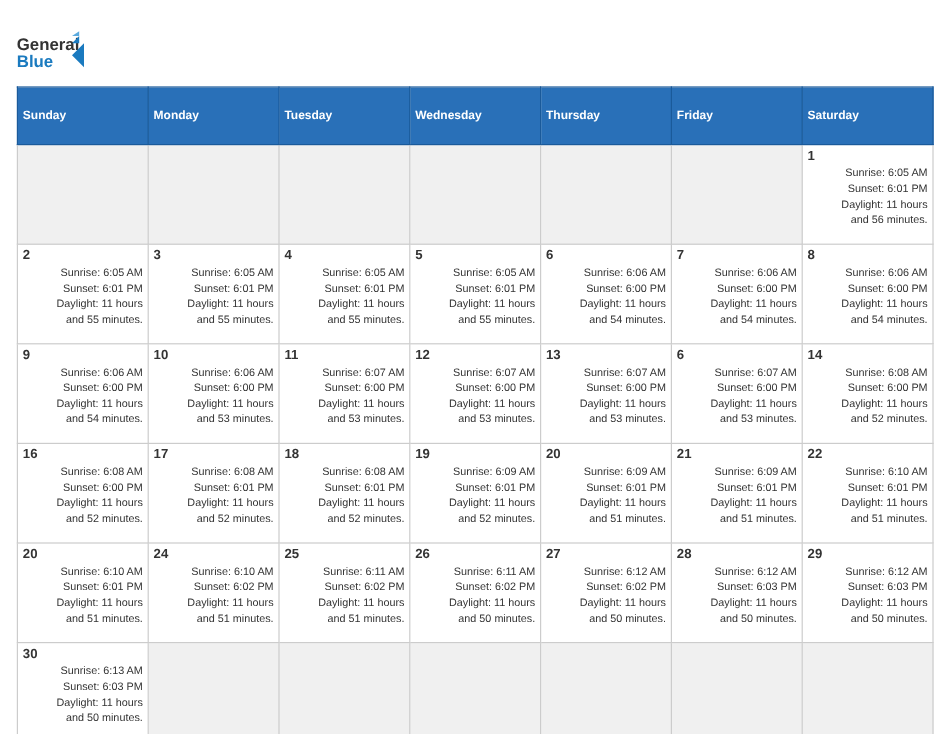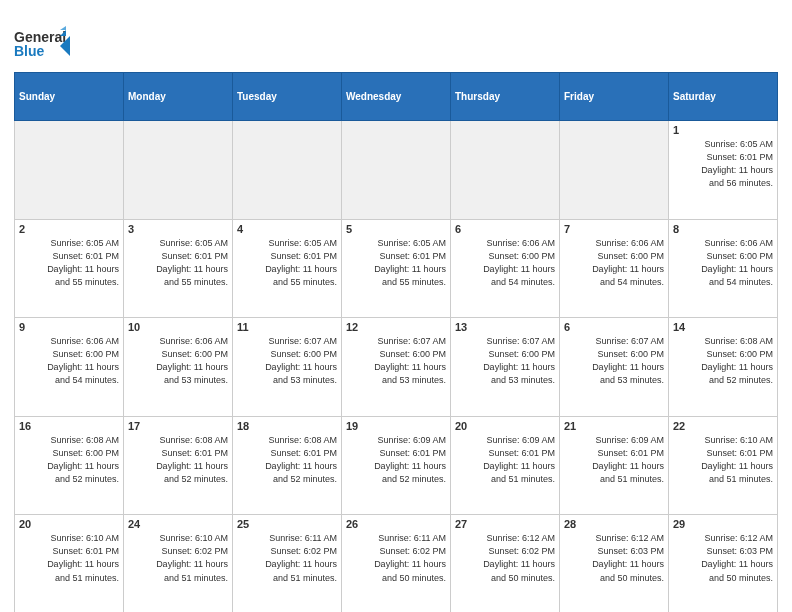--- a/index.html
+++ b/index.html
@@ -332,15 +332,30 @@
 and 50 minutes.</div>
           </td>
           <td>
             <span class="day-num">29</span>
             <div class="day-info" style="white-space: pre-line;">Sunrise: 6:12 AM
 Sunset: 6:03 PM
 Daylight: 11 hours
 and 50 minutes.</div>
           </td>
         </tr>
+        <tr class="last-row">
+          <td>
+            <span class="day-num">30</span>
+            <div class="day-info" style="white-space: pre-line;">Sunrise: 6:13 AM
+Sunset: 6:03 PM
+Daylight: 11 hours
+and 50 minutes.</div>
+          </td>
+          <td class="empty"></td>
+          <td class="empty"></td>
+          <td class="empty"></td>
+          <td class="empty"></td>
+          <td class="empty"></td>
+          <td class="empty"></td>
+        </tr>
       </tbody>
   </table>
 </div>
 
 </body></html>

